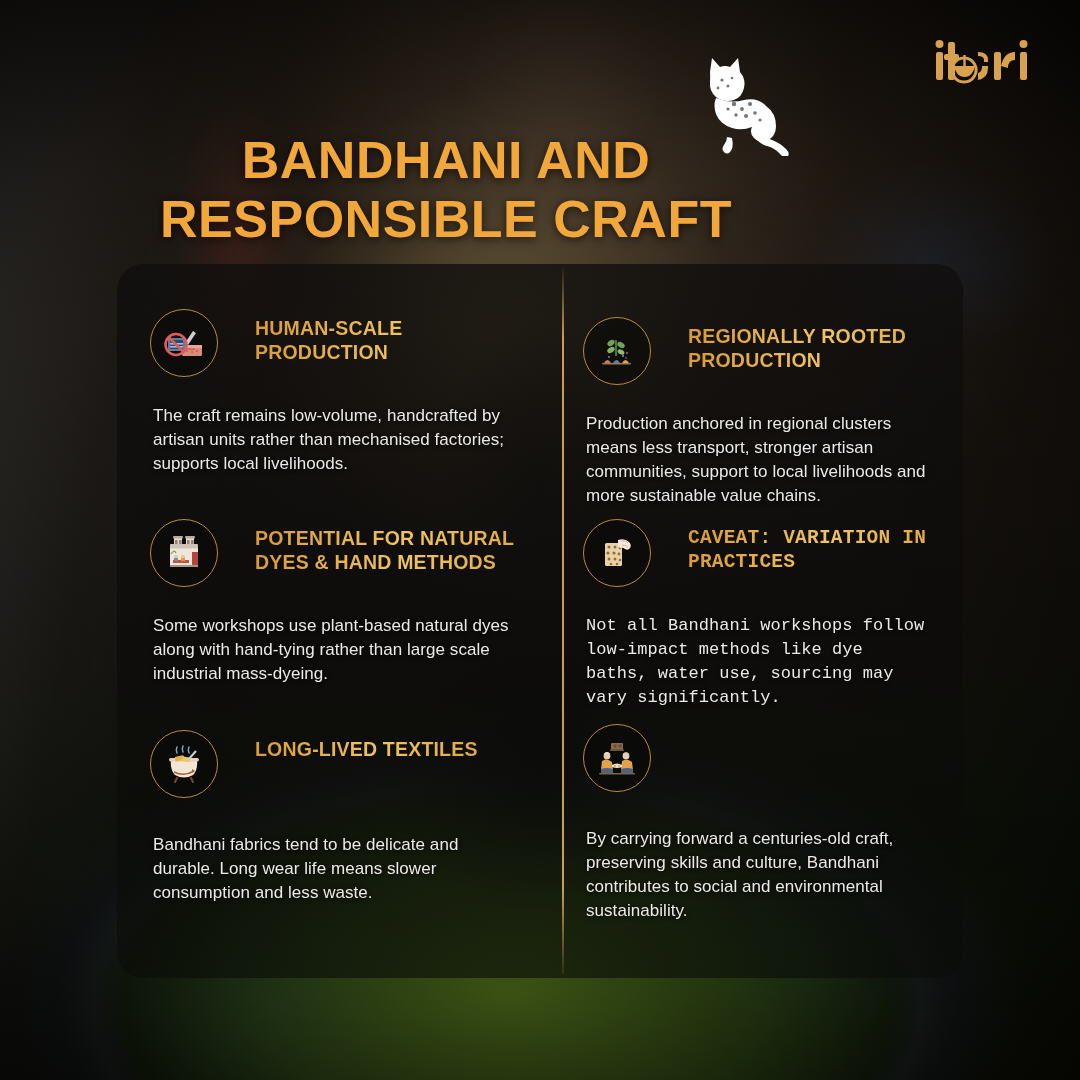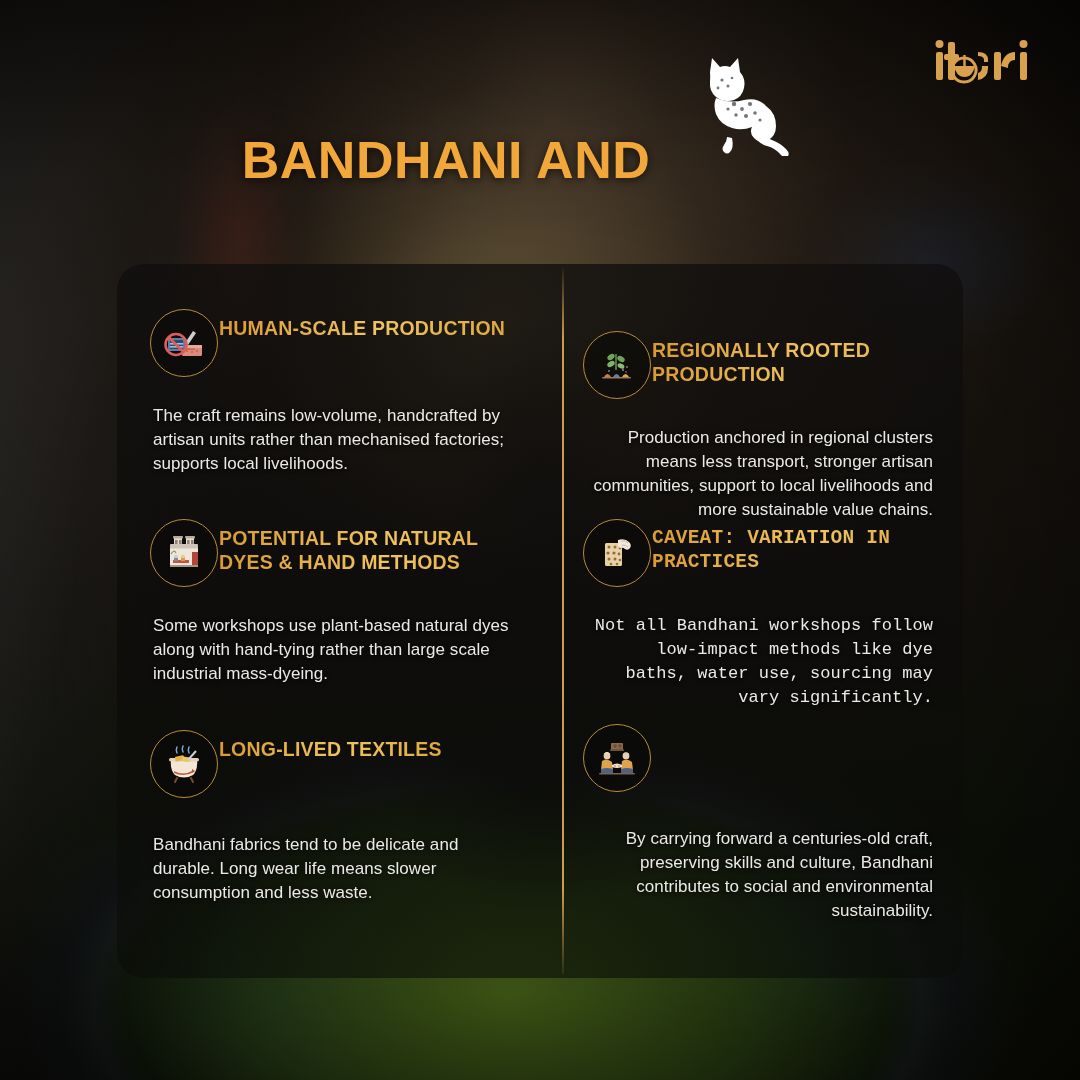--- a/index.html
+++ b/index.html
@@ -134,21 +134,21 @@
     grid-template-rows: 207px 209px 298px;
   }
 
   .cell { position: relative; }
   .cell.left  { padding: 45px 28px 0 33px; }
   .cell.right { padding: 45px 24px 0 29px; }
 
   .cell-head {
     display: flex;
     align-items: flex-start;
-    gap: 1px;
+    gap: 37px;
   }
   .icon-circle {
     flex: 0 0 auto;
     width: 66px;
     height: 66px;
     border-radius: 50%;
     border: 1.5px solid #b98a3e;
     background: rgba(10,9,8,0.55);
     display: flex;
     align-items: center;
@@ -173,31 +173,31 @@
 
   .body-text {
     margin-top: 27px;
     font-size: 17px;
     line-height: 1.41;
     color: #eceae7;
     letter-spacing: 0.05px;
     text-shadow: 0 1px 4px rgba(0,0,0,0.7);
   }
   .cell.left  .body-text { padding-left: 3px; padding-right: 2px; }
-  .cell.right .body-text { padding-left: 3px; padding-right: 6px; text-align: right; }
+  .cell.right .body-text { padding-left: 3px; padding-right: 6px; }
 
   
   .r1 .body-text { }
   .r2 .body-text { }
   .r3 .body-text { margin-top: 35px; }
   .r3.cell.left  { padding-top: 50px; }
   .r3.cell.right { padding-top: 44px; }
   .r2.cell.left  { padding-top: 48px; }
   .r2.cell.right { padding-top: 48px; font-family: Liberation Mono, monospace; }
-  .r1.cell.right { padding-top: 67px; }
+  .r1.cell.right { padding-top: 53px; }
 </style>
 </head>
 <body>
 
 <div id="poster">
 
   <div class="bg-layer bg-base"></div>
   <div class="bg-layer bg-vatrim"></div>
   <div class="bg-layer bg-artisan"></div>
   <div class="bg-layer bg-topshade"></div>
@@ -245,20 +245,21 @@
         <circle cx="34" cy="28" r="1.6"></circle>
           <circle cx="40" cy="34" r="1.5"></circle>
         <circle cx="30" cy="36" r="1.4"></circle>
           <circle cx="44" cy="26" r="1.3"></circle>
       </g>
     </svg>
   </div>
 
   <h1 class="title">
     <span>BANDHANI AND</span>
+    <span class="l2">RESPONSIBLE CRAFT</span>
   </h1>
 
   <div class="panel"></div>
   <div class="divider"></div>
 
   <div class="grid">
 
     <div class="cell left r1">
       <div class="cell-head">
         <div class="icon-circle">

